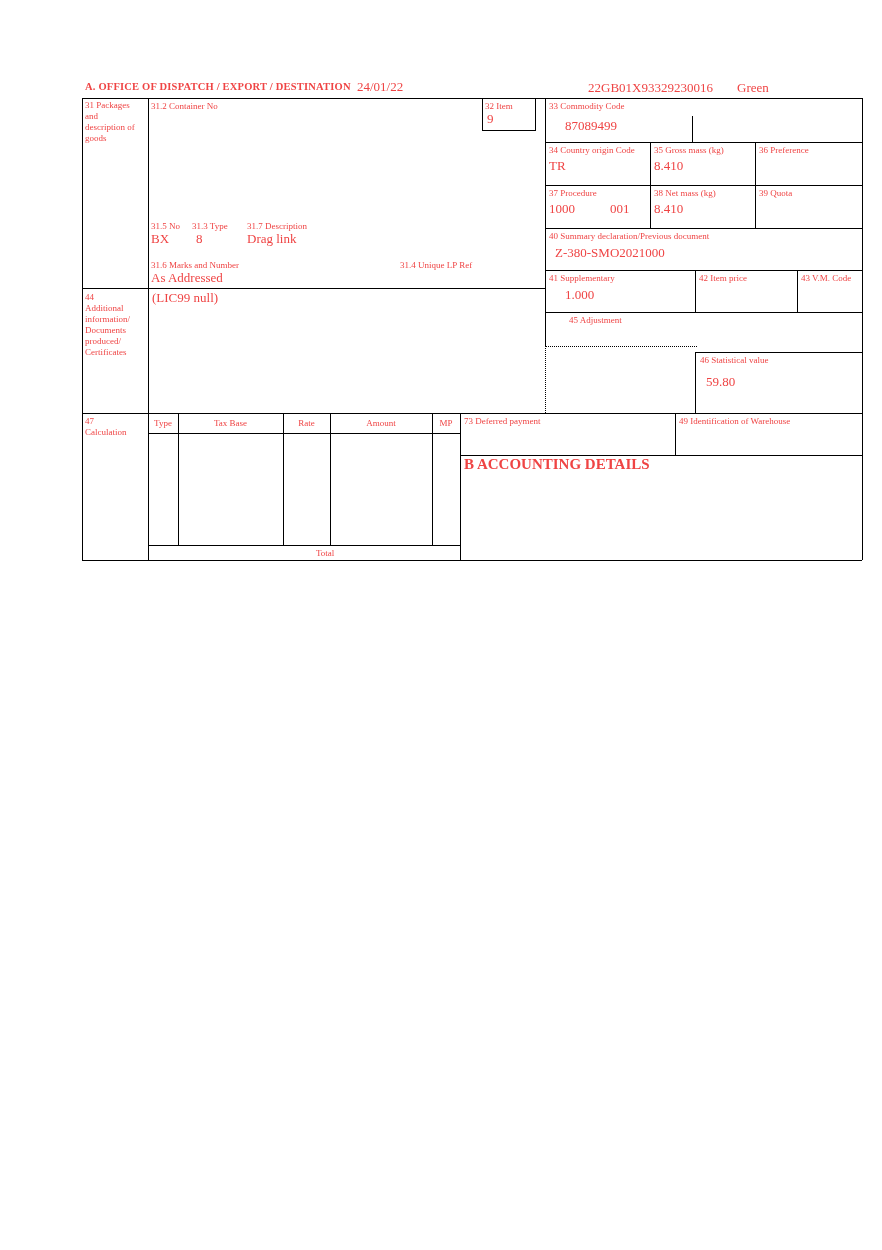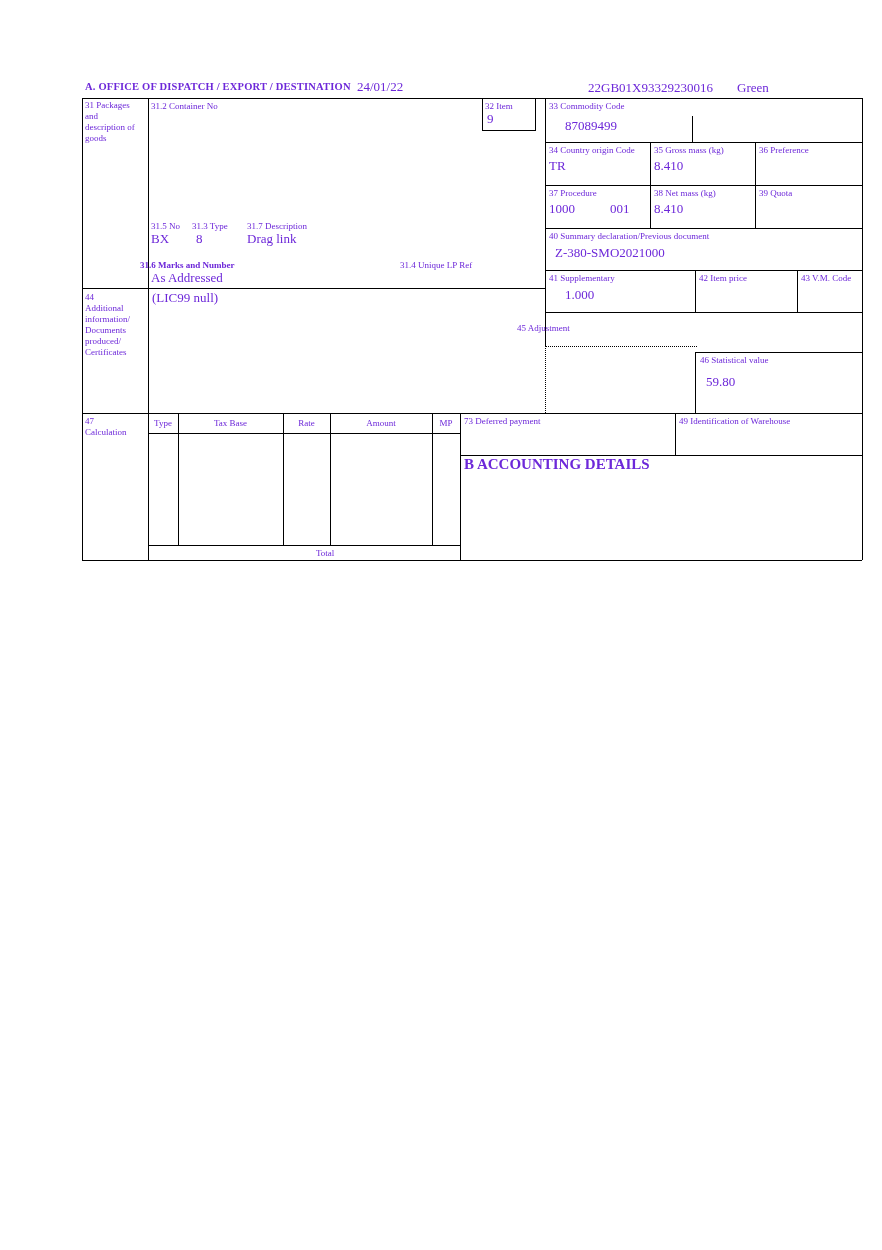--- a/index.html
+++ b/index.html
@@ -1,21 +1,21 @@
 <!DOCTYPE html>
 <html><head>
 <meta charset="utf-8">
 <style>
   html,body{margin:0;padding:0;background:#ffffff;}
   .page{
     position:relative;
     width:882px;height:1250px;
     background:#ffffff;
     font-family:"Liberation Serif","DejaVu Serif",serif;
-    color:#6d28d9;
+    color:#ef4444;
     overflow:hidden;
   }
   .ln{position:absolute;background:#000;}
   .h{height:1px;}
   .v{width:1px;}
   .dot-h{position:absolute;height:0;border-top:1px dotted #000;}
   .dot-v{position:absolute;width:0;border-left:1px dotted #000;}
   .t{position:absolute;white-space:nowrap;}
   .wrap{white-space:normal;}
   .lbl{font-size:9px;line-height:11px;}
@@ -99,34 +99,34 @@
   <div class="t lbl" style="left:549px;top:231px;">40 Summary declaration/Previous document</div>
   <div class="t val" style="left:555px;top:245px;">Z-380-SMO2021000</div>
 
   <div class="t lbl" style="left:151px;top:221px;">31.5 No</div>
   <div class="t lbl" style="left:192px;top:221px;">31.3 Type</div>
   <div class="t lbl" style="left:247px;top:221px;">31.7 Description</div>
   <div class="t val" style="left:151px;top:231px;">BX</div>
   <div class="t val" style="left:196px;top:231px;">8</div>
   <div class="t val" style="left:247px;top:231px;">Drag link</div>
 
-  <div class="t lbl" style="left:140px;top:260px;font-weight:bold;">31.6 Marks and Number</div>
+  <div class="t lbl" style="left:151px;top:260px;">31.6 Marks and Number</div>
   <div class="t lbl" style="left:400px;top:260px;">31.4 Unique LP Ref</div>
   <div class="t val" style="left:151px;top:270px;">As Addressed</div>
 
   <div class="t lbl" style="left:549px;top:273px;">41 Supplementary</div>
   <div class="t val" style="left:565px;top:287px;">1.000</div>
   <div class="t lbl" style="left:699px;top:273px;">42 Item price</div>
   <div class="t lbl" style="left:801px;top:273px;">43 V.M. Code</div>
 
   <div class="t lbl" style="left:85px;top:292px;">44</div>
   <div class="t lbl wrap" style="left:85px;top:303px;width:62px;">Additional information/ Documents produced/ Certificates</div>
   <div class="t val" style="left:152px;top:290px;">(LIC99 null)</div>
 
-  <div class="t lbl" style="left:517px;top:315px;margin-top:8px;">45 Adjustment</div>
+  <div class="t lbl" style="left:569px;top:315px;">45 Adjustment</div>
   <div class="t lbl" style="left:700px;top:355px;">46 Statistical value</div>
   <div class="t val" style="left:706px;top:374px;">59.80</div>
 
   <div class="t lbl" style="left:85px;top:416px;">47</div>
   <div class="t lbl" style="left:85px;top:427px;">Calculation</div>
   <div class="t lbl ctr" style="left:148px;top:418px;width:30px;text-align:center;">Type</div>
   <div class="t lbl ctr" style="left:178px;top:418px;width:105px;">Tax Base</div>
   <div class="t lbl ctr" style="left:283px;top:418px;width:47px;">Rate</div>
   <div class="t lbl ctr" style="left:330px;top:418px;width:102px;">Amount</div>
   <div class="t lbl ctr" style="left:432px;top:418px;width:28px;">MP</div>

